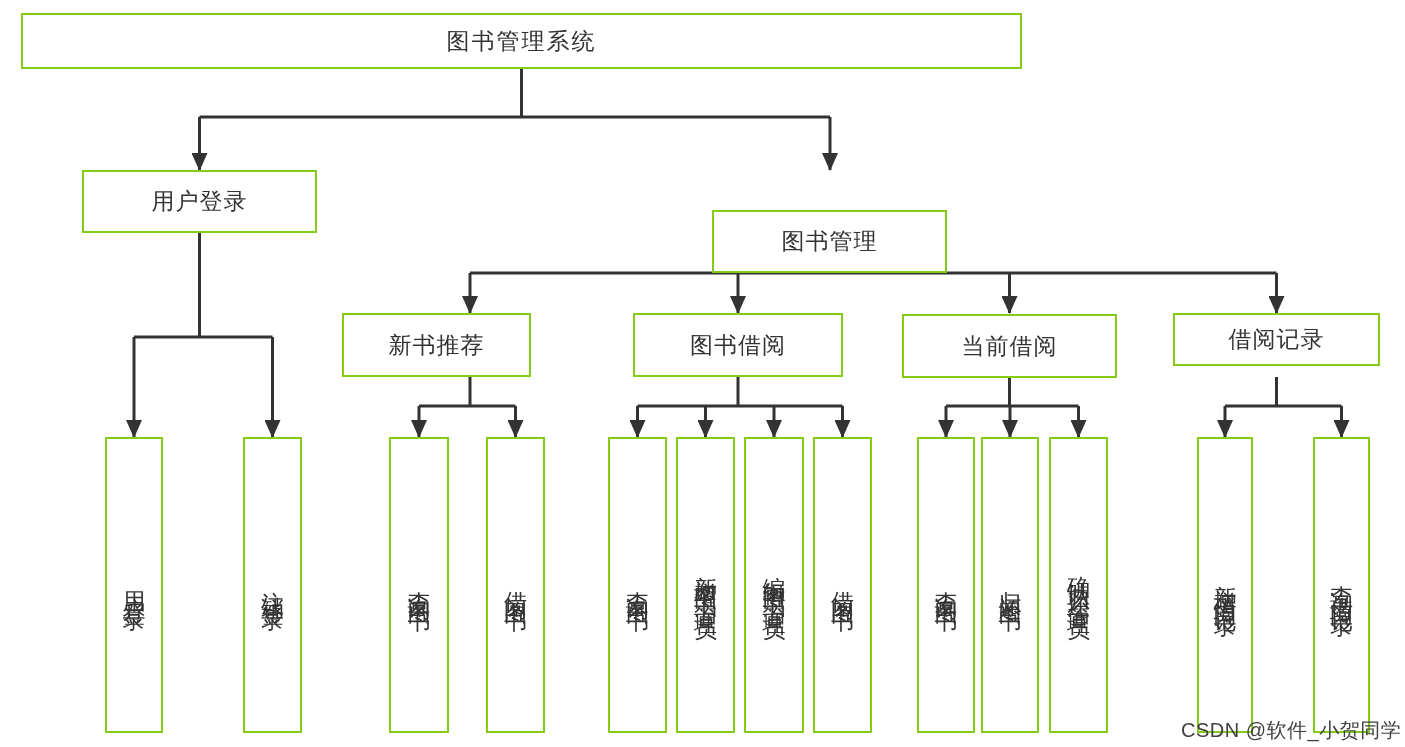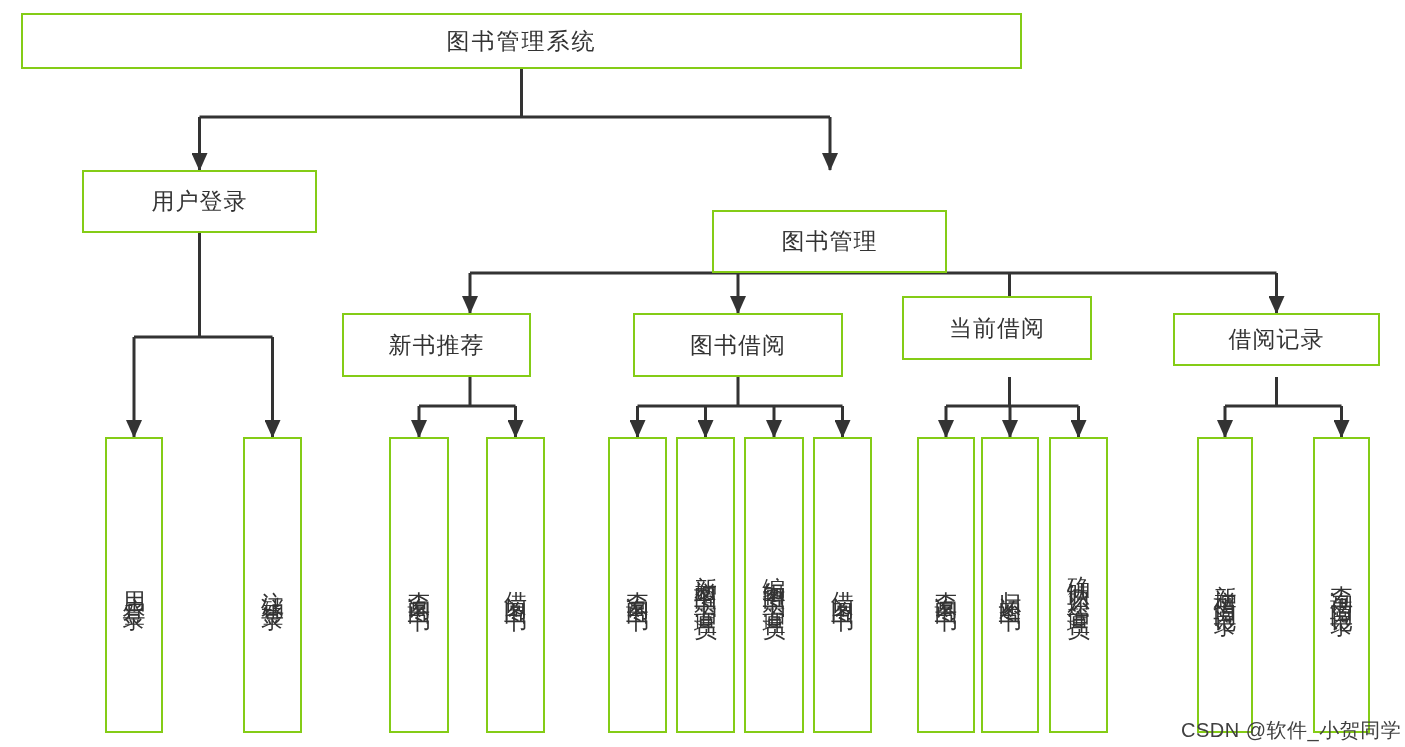--- a/index.html
+++ b/index.html
@@ -95,21 +95,21 @@
     <line x1="1341.5" y1="406" x2="1341.5" y2="437" stroke="#333333" stroke-width="3" marker-end="url(#arrow)"></line>
   </svg>
 
   <div class="node root-node" style="left:21px; top:13px; width:1001px; height:56px;">图书管理系统</div>
 
   <div class="node h-node" style="left:82px; top:170px; width:235px; height:63px;">用户登录</div>
   <div class="node h-node" style="left:712px; top:170px; width:235px; height:63px;margin-top:40px;">图书管理</div>
 
   <div class="node h-node" style="left:342px; top:313px; width:189px; height:64px;">新书推荐</div>
   <div class="node h-node" style="left:633px; top:313px; width:210px; height:64px;">图书借阅</div>
-  <div class="node h-node" style="left:902px; top:296px; width:190px; height:64px;">当前借阅</div>
+  <div class="node h-node" style="left:902px; top:314px; width:215px; height:64px;">当前借阅</div>
   <div class="node h-node" style="left:1173px; top:313px; width:207px; height:53px;">借阅记录</div>
 
   <div class="node v-node" style="left:105px; top:437px; width:58px; height:296px;">用户登录</div>
   <div class="node v-node" style="left:243px; top:437px; width:59px; height:296px;">注销登录</div>
 
   <div class="node v-node" style="left:389px; top:437px; width:60px; height:296px;">查询图书</div>
   <div class="node v-node" style="left:486px; top:437px; width:59px; height:296px;">借阅图书</div>
 
   <div class="node v-node" style="left:608px; top:437px; width:59px; height:296px;">查询图书</div>
   <div class="node v-node" style="left:676px; top:437px; width:59px; height:296px;">新增图书（管理员）</div>

